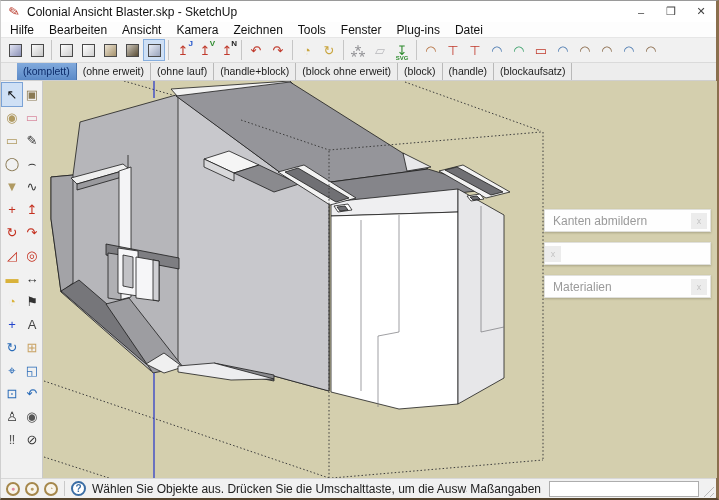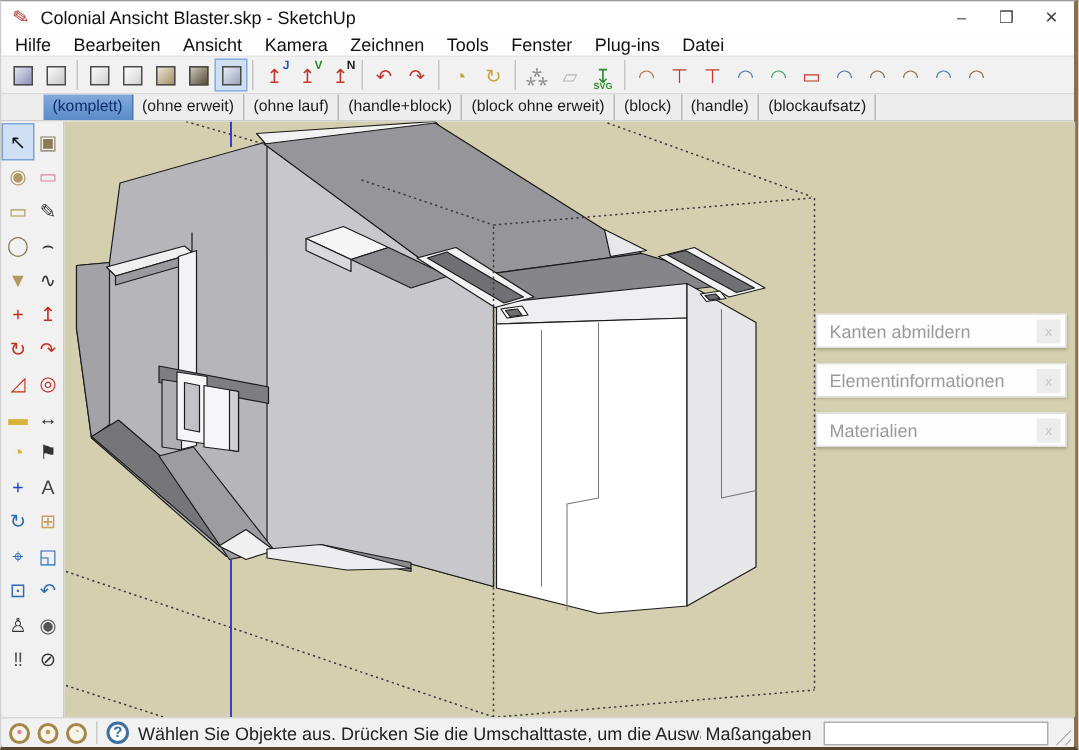--- a/index.html
+++ b/index.html
@@ -23,21 +23,21 @@
   .tb-group { display:flex; align-items:center; }
   .tb-sep { width:1px; height:20px; background:#c6c6c6; margin:0 3px; }
   .tb-icon { width:22px; height:22px; display:flex; align-items:center; justify-content:center; position:relative; }
   .tb-icon.pressed { background:#cfe0f5; border:1px solid #86aede; }
   .cube { width:13px; height:13px; border:1px solid #4a4a4a; background-image:linear-gradient(135deg, rgba(255,255,255,.65), rgba(0,0,0,.18)); }
   .tb-glyph { font-size:13px; line-height:1; }
   .tb-letter { position:absolute; top:0; right:1px; font-size:8px; font-weight:bold; }
   .tb-sub { position:absolute; bottom:0; left:0; right:0; text-align:center; font-size:6px; font-weight:bold; color:#2e8b2e; }
 
   
-  .tabbar { position:absolute; left:0; top:62px; width:715px; height:18px; background:#ededed; border-bottom:1px solid #cfcfcf; display:flex; align-items:stretch; padding-left:28px; }
+  .tabbar { position:absolute; left:0; top:62px; width:715px; height:18px; background:#ededed; border-bottom:1px solid #cfcfcf; display:flex; align-items:stretch; padding-left:16px; }
   .scene-tab { font-size:10.5px; color:#1c1c1c; padding:2px 6px 0 6px; border-right:1px solid #b9b9b9; white-space:nowrap; }
   .scene-tab.selected { background:linear-gradient(#82aadc,#5b8ac8); color:#0d2d6b; border-right:1px solid #4d76ad; }
 
   
   .palette { position:absolute; left:0; top:80px; width:42px; height:397px; background:#f1f1f1; border-right:1px solid #c9c9c9; }
   .palette-grid { display:grid; grid-template-columns:20px 20px; padding-top:2px; padding-left:1px; }
   .tool-cell { width:20px; height:23px; display:flex; align-items:center; justify-content:center; }
   .tool-cell.pressed { background:#cfe0f5; outline:1px solid #7aa2d6; }
   .tool-glyph { font-size:13px; line-height:1; }
 
@@ -379,21 +379,20 @@
       </g>
     </svg>
   </div>
 
   <div id="tray-panels">
       <div class="tray-panel" style="left: 543px; top: 208px;">
         <span class="tray-title">Kanten abmildern</span>
         <span class="tray-close">x</span>
       </div>
       <div class="tray-panel" style="left: 543px; top: 241px;">
-        <span class="tray-title">Elementinformationen</span>
         <span class="tray-close">x</span>
       </div>
       <div class="tray-panel" style="left: 543px; top: 274px; justify-content: space-between;">
         <span class="tray-title">Materialien</span>
         <span class="tray-close">x</span>
       </div>
     </div>
 
   <div class="statusbar">
     <span id="status-icons" style="display:flex;align-items:center;">

